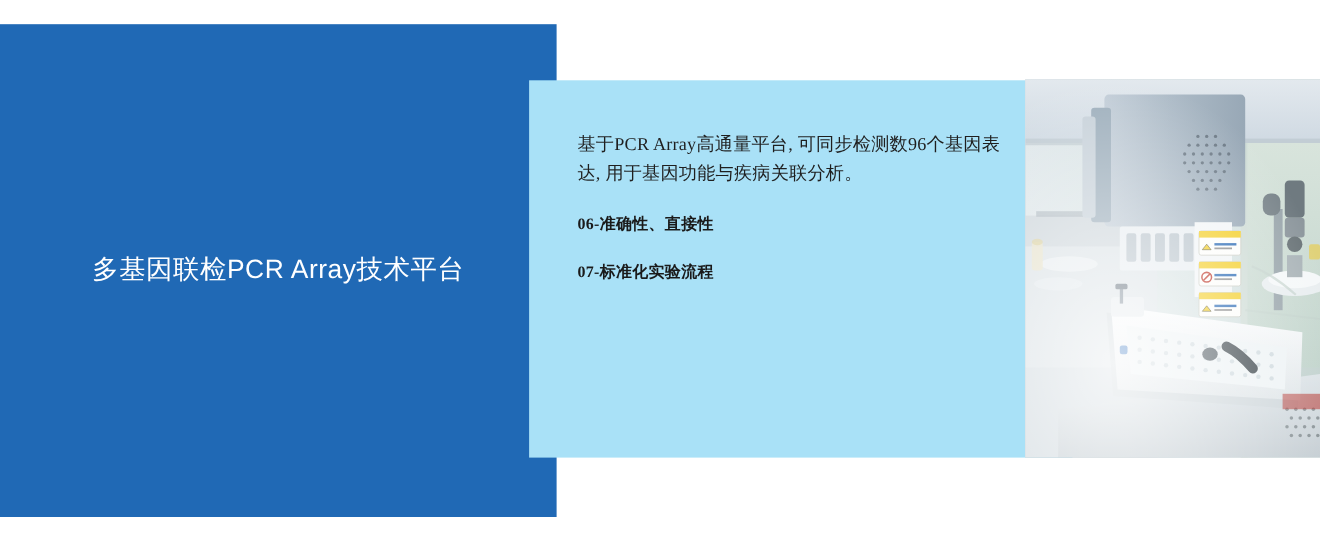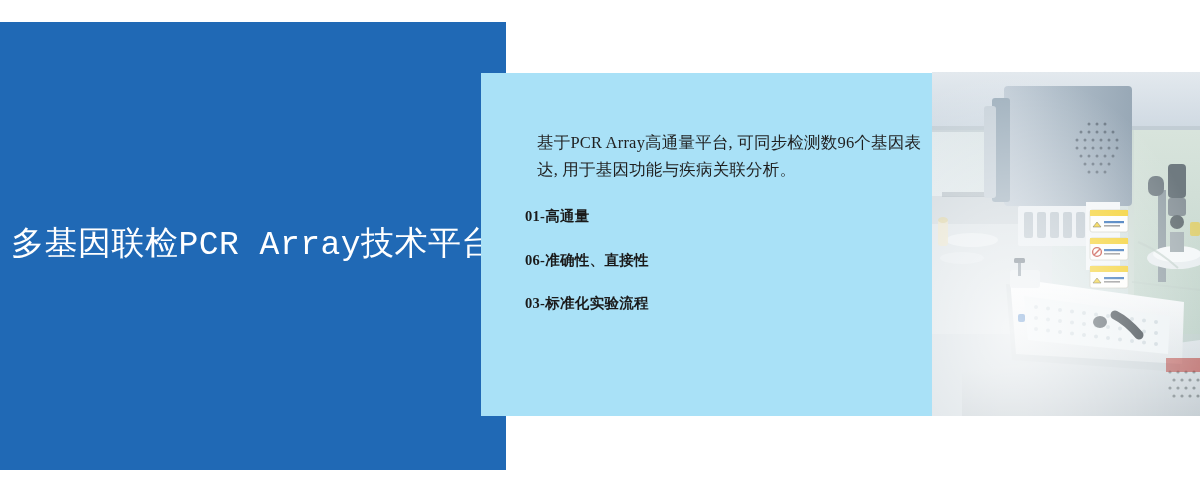--- a/index.html
+++ b/index.html
@@ -23,47 +23,47 @@
     width: 506px;
     height: 448px;
     background: #2069b5;
     display: flex;
     align-items: center;
     justify-content: center;
     box-sizing: border-box;
   }
   #title-text {
     color: #ffffff;
-    font-size: 33px;
+    font-size: 24px;
     letter-spacing: 0.5px;
     line-height: 1.25;
     text-align: right;
     white-space: nowrap;
-    font-family: Liberation Mono, monospace;
+    font-family: Liberation Sans, sans-serif;
   }
 
   
   #info-card {
     position: absolute;
     left: 481px;
     top: 73px;
     width: 494px;
     height: 343px;
     background: #a9e1f7;
     box-sizing: border-box;
     padding: 45px 0 0 44px;
     overflow: hidden;
   }
   #info-desc {
     width: 386px;
     color: #1f1f1f;
     font-size: 16.5px;
     line-height: 1.62;
     letter-spacing: 0.2px;
-    margin: 12px;
+    margin: 0;
     font-family: "Liberation Serif", "DejaVu Serif", serif;
   }
   #feature-list {
     list-style: none;
     margin: 0;
     padding: 0;
     margin-top: 26px;
   }
   #feature-list li {
     color: #1a1a1a;
@@ -90,23 +90,22 @@
 </head>
 <body>
 
 <div id="title-panel">
   <div id="title-text">多基因联检PCR Array技术平台</div>
 </div>
 
 <div id="info-card">
   <p id="info-desc">基于PCR Array高通量平台, 可同步检测数96个基因表达, 用于基因功能与疾病关联分析。</p>
   <ul id="feature-list">
-    <li>01-高通量</li>
     <li>06-准确性、直接性</li>
-    <li>03-标准化实验流程</li>
+    <li>07-标准化实验流程</li>
   </ul>
 </div>
 
 <div id="lab-photo">
   <svg width="268" height="344" viewBox="0 0 268 344" xmlns="http://www.w3.org/2000/svg">
     <defs>
       <linearGradient id="ceil" x1="0" y1="0" x2="0" y2="1">
         <stop offset="0%" stop-color="#e3e9ee"></stop>
         <stop offset="100%" stop-color="#cfd9e2"></stop>
       </linearGradient>

